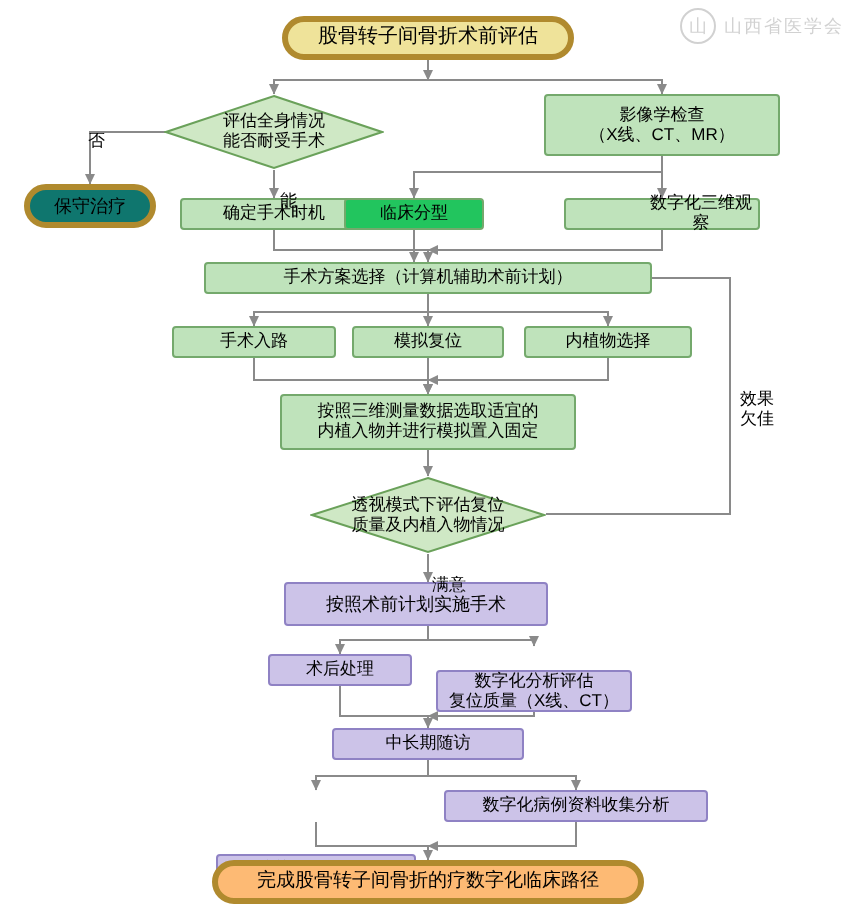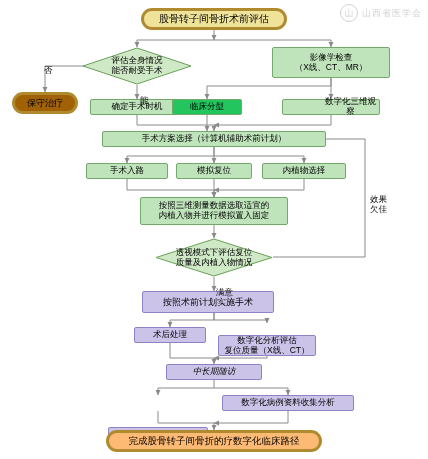--- a/index.html
+++ b/index.html
@@ -141,21 +141,21 @@
     </svg>
     <div class="diamond-label" style="font-size:8.5px;">评估全身情况
 能否耐受手术</div>
   </div>
 
   <div class="node rect" style="left:272px;top:47px;width:118px;height:31px;background:#bfe3bb;border-color:#74a96c;font-size:8.5px;">
     <span>影像学检查
 （X线、CT、MR）</span>
   </div>
 
-  <div class="node round" style="left:12px;top:92px;width:66px;height:22px;background:#a16207;border-color:#b08a2e;font-size:9px;">
+  <div class="node round" style="left:12px;top:92px;width:66px;height:22px;background:#0f766e;border-color:#b08a2e;font-size:9px;">
     <span>保守治疗</span>
   </div>
 
   <div class="node rect" style="left:90px;top:99px;width:94px;height:16px;background:#bfe3bb;border-color:#74a96c;font-size:8.5px;">
     <span>确定手术时机</span>
   </div>
 
   <div class="node rect" style="left:172px;top:99px;width:70px;height:16px;background:#22c55e;border-color:#74a96c;font-size:8.5px;">
     <span>临床分型</span>
   </div>
@@ -199,21 +199,21 @@
 
   <div class="node rect" style="left:134px;top:327px;width:72px;height:16px;background:#ccc3e8;border-color:#8f82c4;font-size:8.5px;">
     <span>术后处理</span>
   </div>
 
   <div class="node rect" style="left:218px;top:323px;width:98px;height:21px;background:#ccc3e8;border-color:#8f82c4;font-size:8.5px;margin-top:12px;">
     <span>数字化分析评估
 复位质量（X线、CT）</span>
   </div>
 
-  <div class="node rect" style="left:166px;top:364px;width:96px;height:16px;background:#ccc3e8;border-color:#8f82c4;font-size:8.5px;font-style:italic;">
+  <div class="node rect" style="left:166px;top:364px;width:96px;height:16px;background:#ccc3e8;border-color:#8f82c4;font-size:8.5px;">
     <span>中长期随访</span>
   </div>
 
   <div class="node rect" style="left:108px;top:395px;width:100px;height:16px;background:#ccc3e8;border-color:#8f82c4;font-size:8.5px;margin-top:32px;">
     <span>髋关节功能评分</span>
   </div>
 
   <div class="node rect" style="left:222px;top:395px;width:132px;height:16px;background:#ccc3e8;border-color:#8f82c4;font-size:8.5px;">
     <span>数字化病例资料收集分析</span>
   </div>

